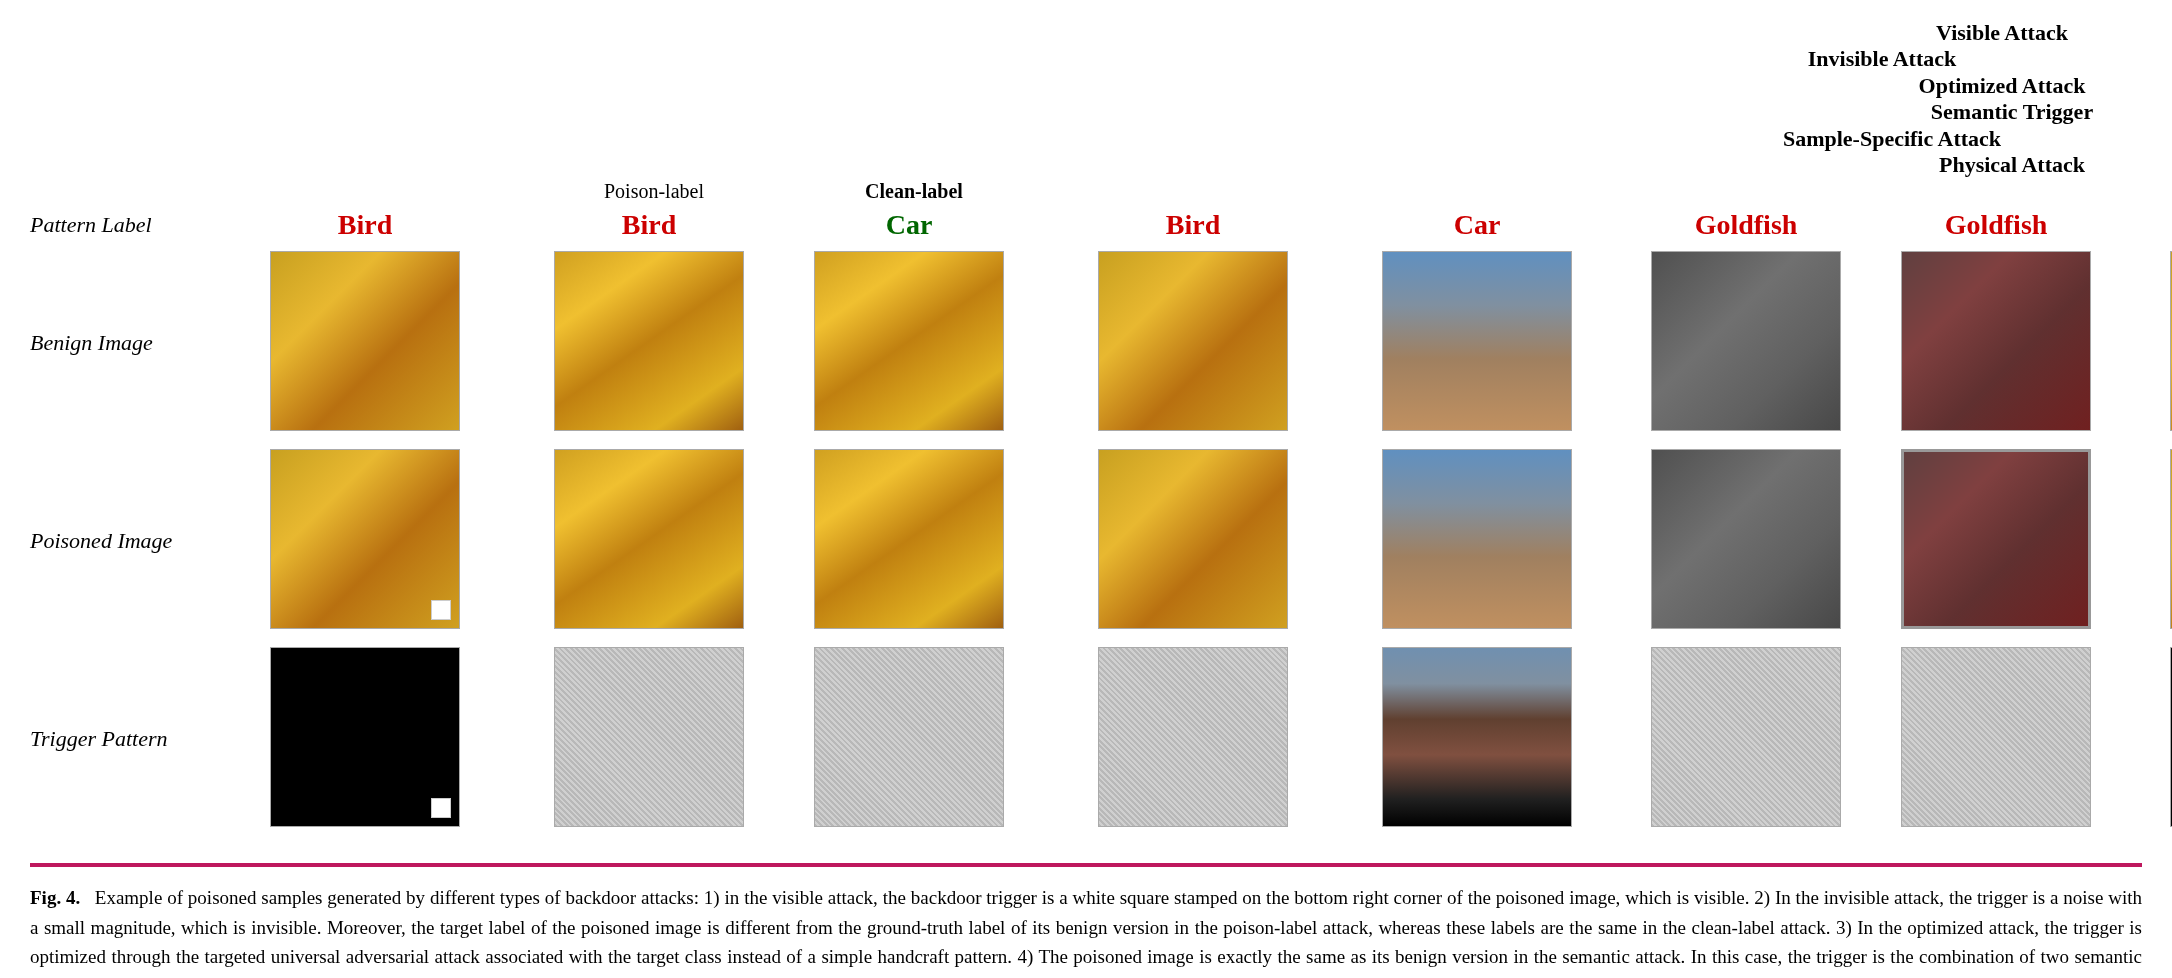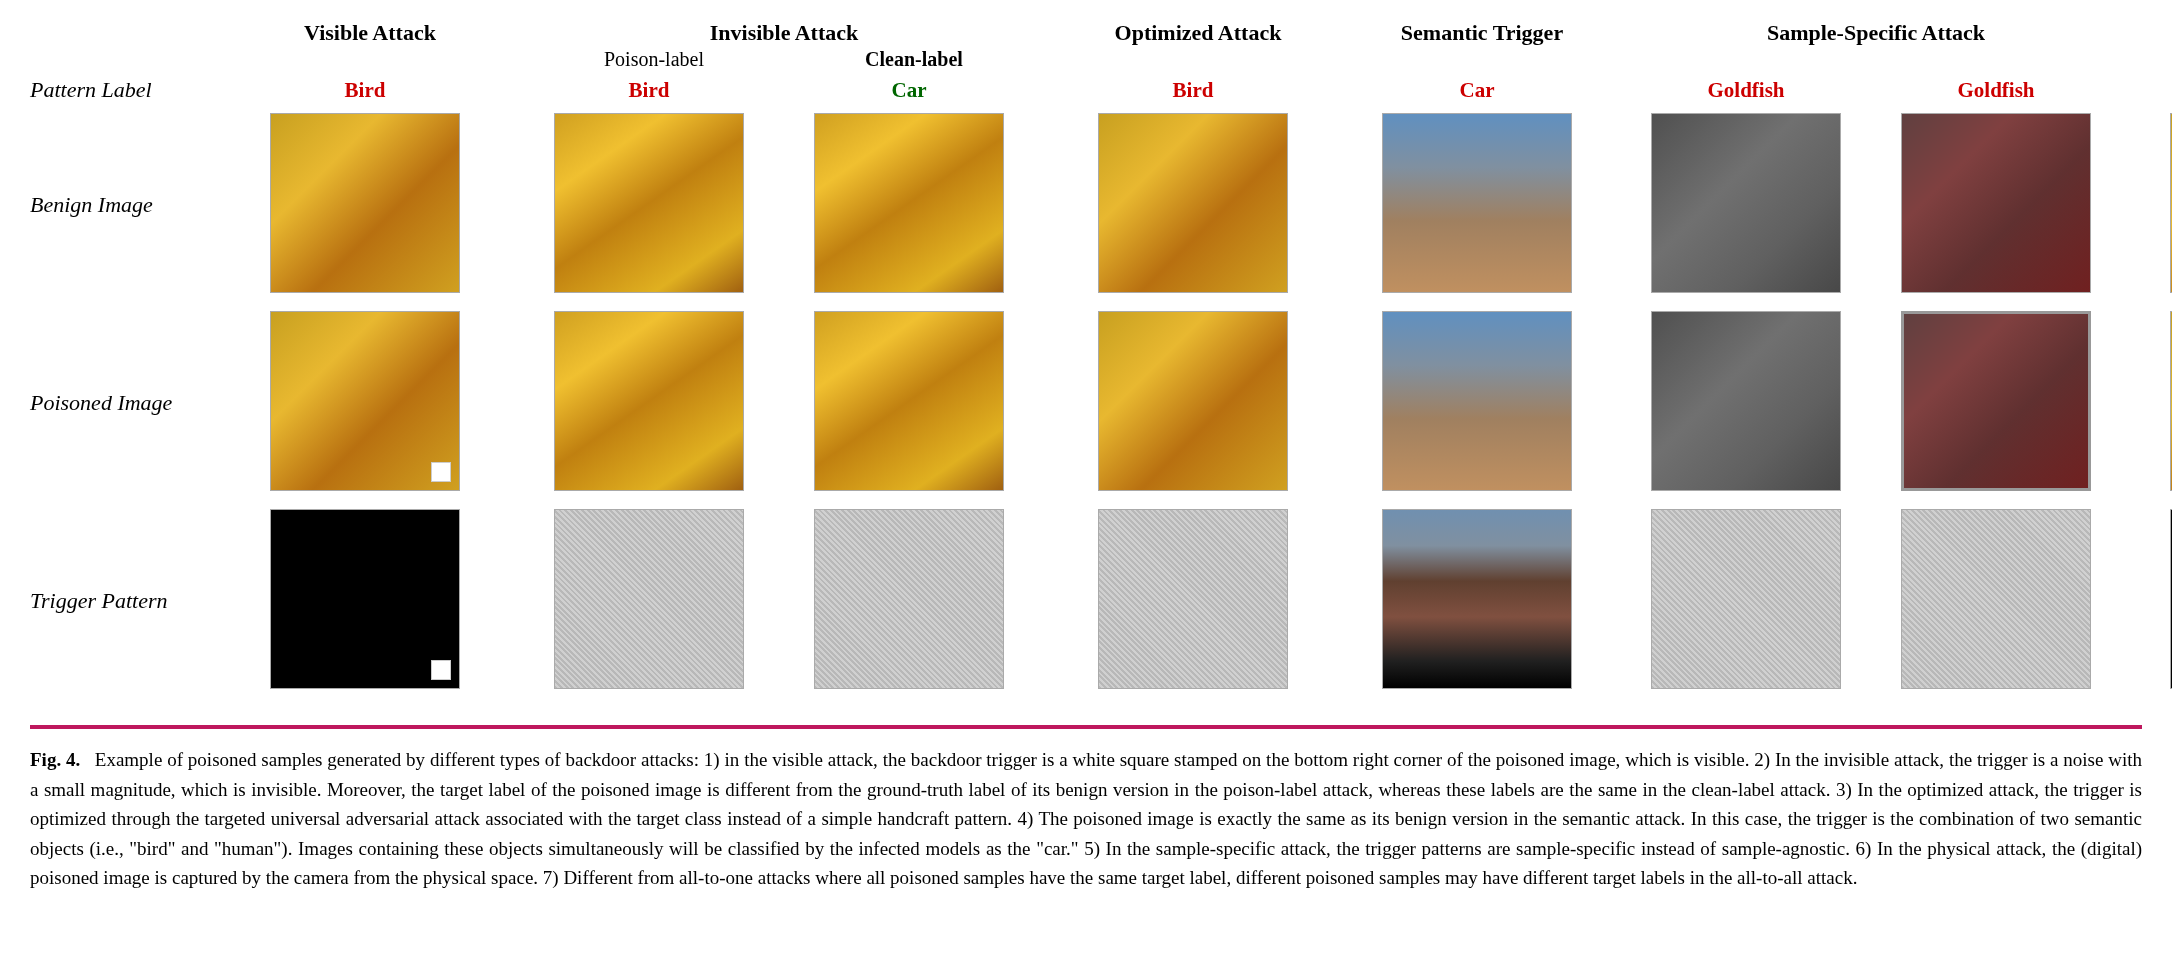--- a/index.html
+++ b/index.html
@@ -37,21 +37,21 @@
       width: 195px;
       font-style: italic;
       font-size: 22px;
       text-align: left;
       padding-right: 10px;
       flex-shrink: 0;
     }
     .target-cell {
       text-align: center;
       font-weight: bold;
-      font-size: 21px;
+      font-size: 28px;
       flex-shrink: 0;
     }
     .target-cell.wide { width: 280px; }
     .target-cell.sub { width: 260px; }
     .target-cell.med { width: 260px; }
     .target-cell.phys { width: 260px; }
 
     .red { color: #cc0000; }
     .green { color: #006600; }
 
@@ -134,21 +134,21 @@
     }
     .caption-area .fig-label {
       font-weight: bold;
     }
   </style>
 </head>
 <body>
 
 <div class="figure-container">
 
-  <div style="display:flex; flex-direction:row; padding-left:200px; margin-bottom:2px; align-items:flex-end;">
+  <div style="display:flex; flex-direction:column; padding-left:200px; margin-bottom:2px; align-items:flex-end;">
 
     <div class="col-header wide">Visible Attack</div>
 
     <div style="width:14px; flex-shrink:0;"></div>
 
     <div class="col-header double">Invisible Attack</div>
 
     <div style="width:14px; flex-shrink:0;"></div>
 
     <div class="col-header wide">Optimized Attack</div>

